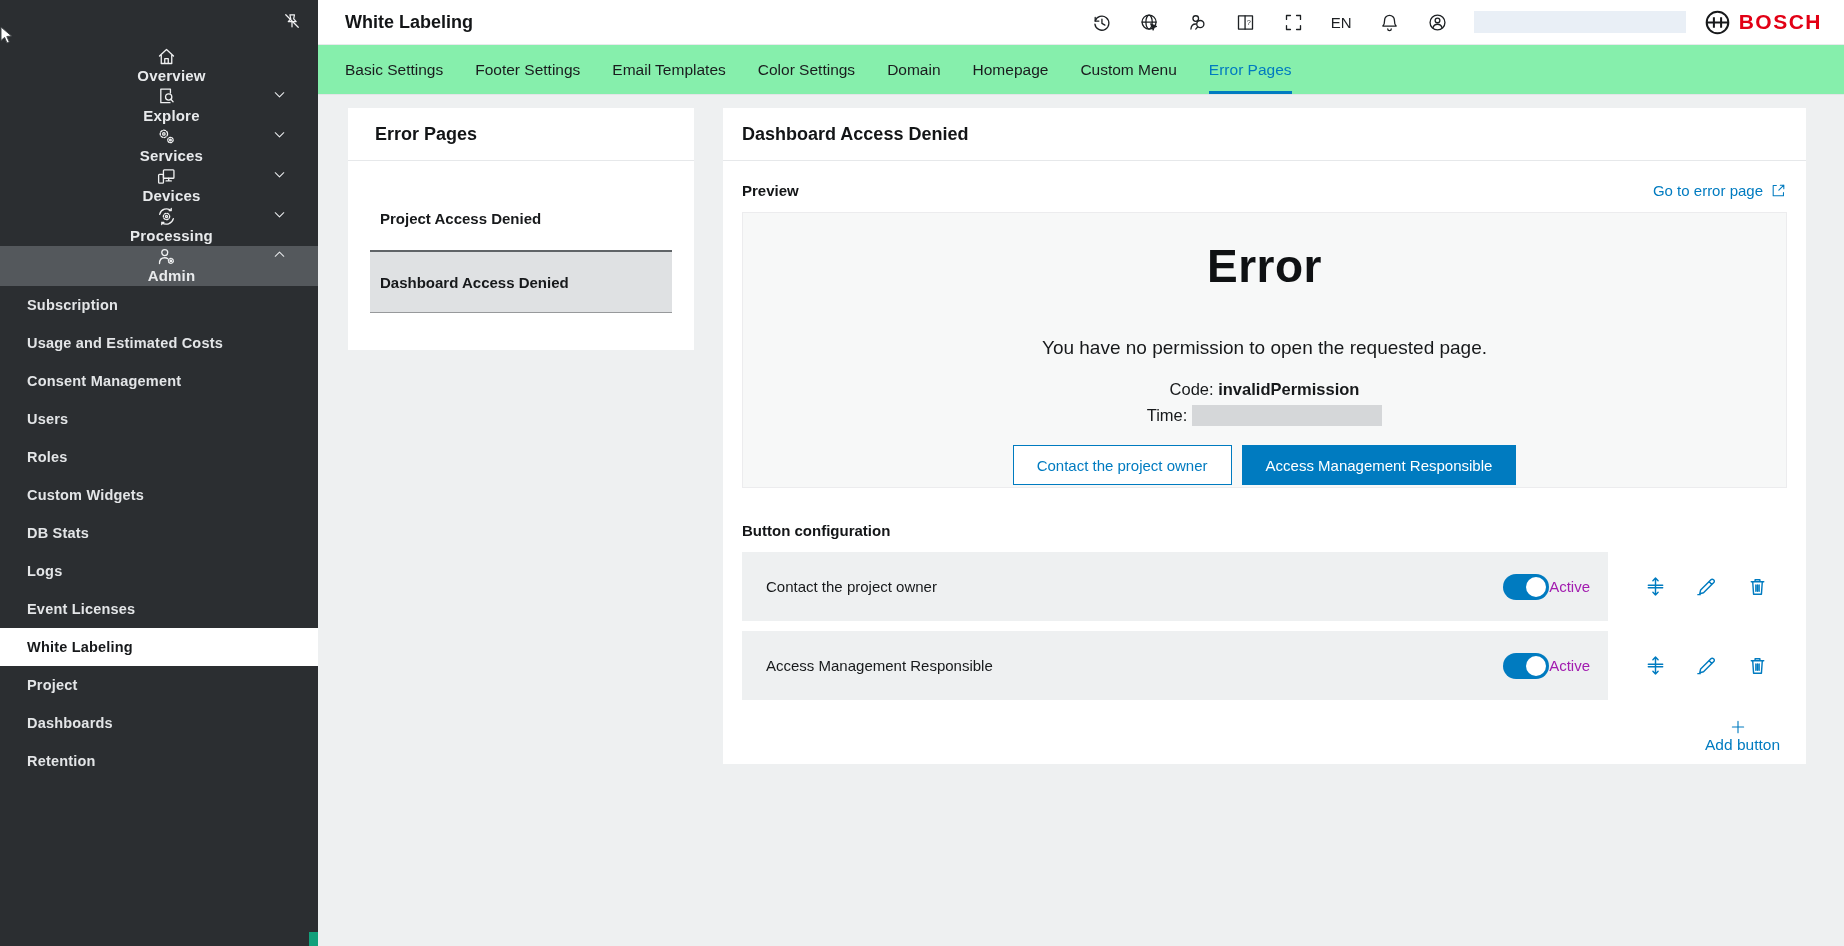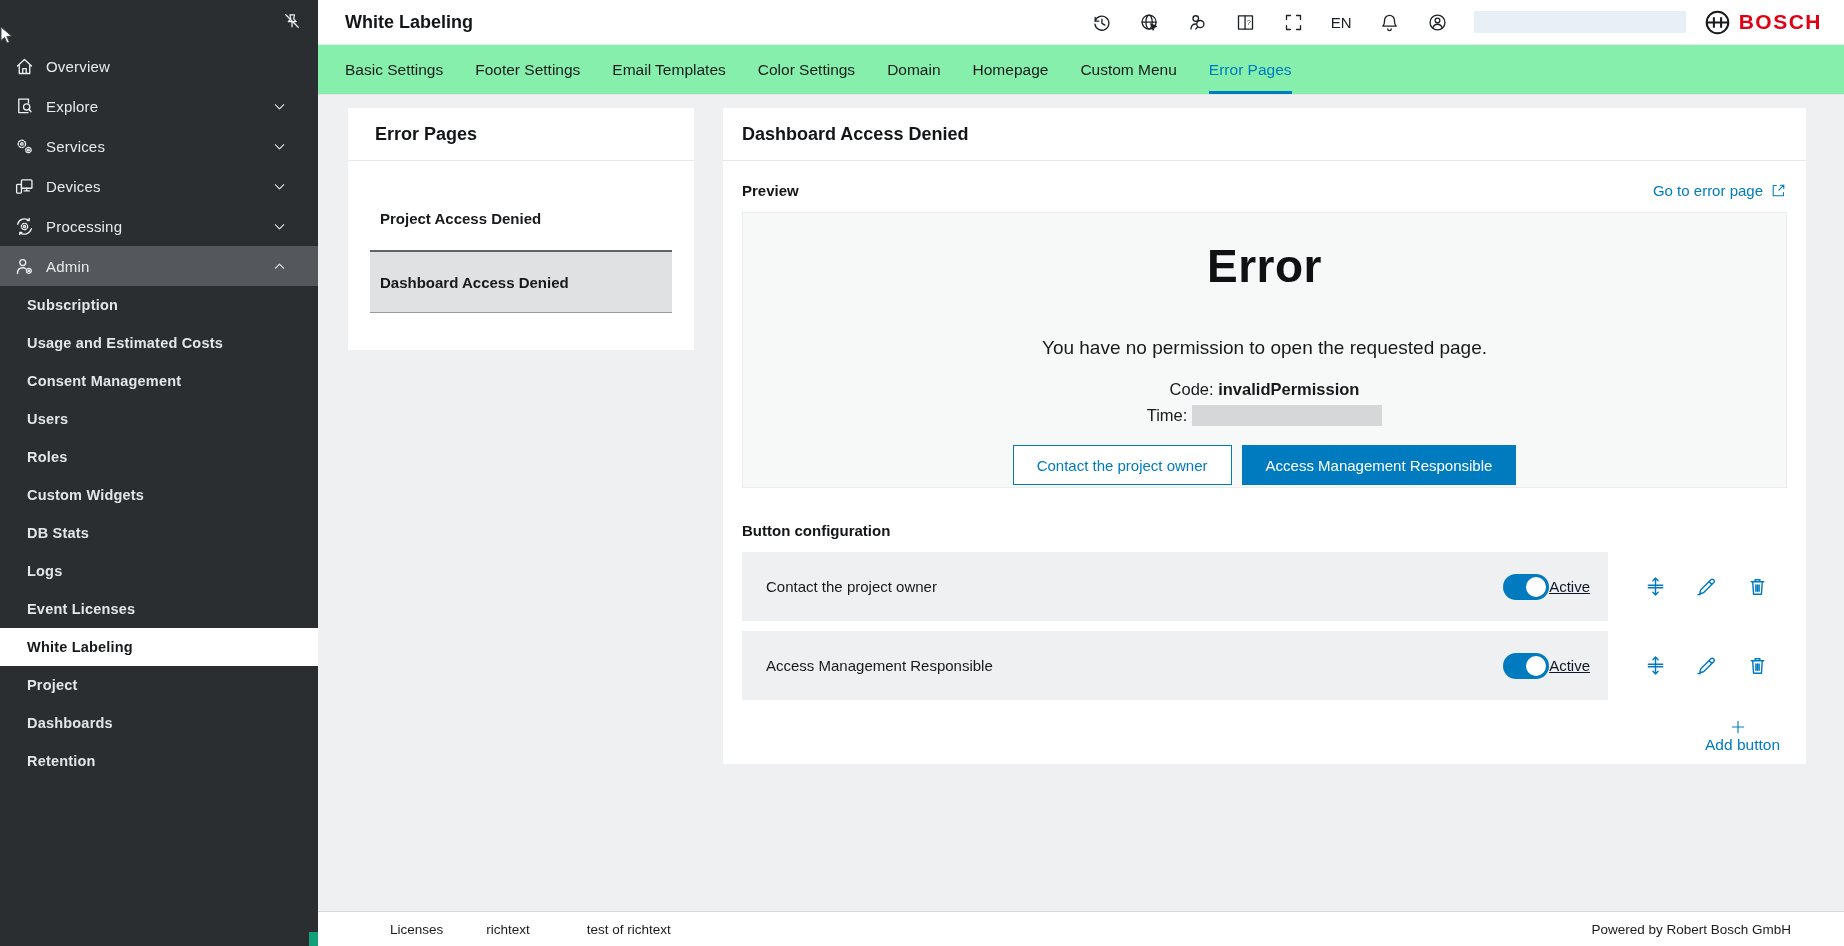--- a/index.html
+++ b/index.html
@@ -7,21 +7,21 @@
   body { font-family: "Liberation Sans", "DejaVu Sans", sans-serif; background:#eef0f1; }
   .app { position:relative; width:1844px; height:946px; overflow:hidden; background:#eef0f1; }
 
   svg { display:block; }
   .ic { stroke:currentColor; fill:none; stroke-width:1.5; stroke-linecap:round; stroke-linejoin:round; }
 
   
   .sidebar { position:absolute; left:0; top:0; width:318px; height:946px; background:#2b2e31; color:#e8eaec; display:flex; flex-direction:column; }
   .pin-btn { position:absolute; right:16px; top:11px; width:20px; height:20px; color:#f0f1f2; cursor:pointer; }
   .nav { margin-top:46px; }
-  .nav-item { position:relative; height:40px; display:flex; align-items:center; padding-left:14px; font-size:15px; font-weight:400; letter-spacing:.2px; cursor:pointer; }
+  .nav-item { position:relative; height:40px; display:flex; align-items:center; padding-left:14px; font-size:15px; font-weight:700; letter-spacing:.2px; cursor:pointer;flex-direction:column; }
   .nav-item .nicon { width:21px; height:21px; color:#f0f1f2; }
   .nav-item .nlabel { margin-left:11px; }
   .nav-item .chev { position:absolute; right:30px; width:17px; height:17px; color:#e8eaec; }
   .nav-item.active { background:#54585c; }
   .sub-item { height:38px; display:flex; align-items:center; padding-left:27px; font-size:14.5px; font-weight:700; letter-spacing:.2px; color:#e3e5e7; cursor:pointer; }
   .sub-item.selected { background:#ffffff; color:#17191b; }
   .sidebar-bottom { margin-top:auto; height:40px; display:flex; align-items:center; padding-left:48px; font-size:14.5px; font-weight:700; cursor:pointer; }
   .sidebar-bottom .nicon { width:20px; height:20px; color:#f0f1f2; }
   .sidebar-bottom .nlabel { margin-left:11px; }
   .widget-sliver { position:absolute; left:309px; top:932px; width:9px; height:14px; background:#12a07b; }
@@ -71,21 +71,21 @@
   .btn { height:40px; display:flex; align-items:center; padding:0 23px; font-size:15px; cursor:pointer; user-select:none; }
   .btn-outline { background:#fff; border:1px solid #007bc0; color:#007bc0; }
   .btn-filled { background:#007bc0; border:1px solid #007bc0; color:#fff; }
 
   .config-heading { margin:34px 19px 13px 19px; font-size:15px; font-weight:700; color:#131517; }
   .cfg-row-wrap { display:flex; align-items:center; margin:0 0 10px 19px; }
   .cfg-row { width:866px; height:69px; background:#eef0f1; display:flex; align-items:center; padding:0 18px 0 24px; }
   .cfg-label { font-size:15px; color:#17191b; flex:1; }
   .toggle { position:relative; width:46px; height:26px; border-radius:13px; background:#007bc0; cursor:pointer; flex:none; }
   .toggle::after { content:""; position:absolute; right:3px; top:3px; width:20px; height:20px; border-radius:50%; background:#fff; }
-  .toggle-label { font-size:15px; color:#0f172a;text-decoration:underline; }
+  .toggle-label { font-size:15px; color:#a21caf; }
   .row-actions { display:flex; align-items:center; margin-left:36px; gap:28px; color:#007bc0; }
   .row-actions .act { width:23px; height:23px; cursor:pointer; }
   .add-row { display:flex; justify-content:flex-end; margin:18px 26px 0 0; }
   .add-btn { display:flex; align-items:center; color:#007bc0; font-size:15.5px; cursor:pointer;flex-direction:column; }
   .add-btn .ic16 { width:18px; height:18px; margin-right:10px; }
 
   
   .footer { position:absolute; left:318px; bottom:0; width:1526px; height:35px; background:#fff; border-top:1px solid #d6d9db; display:flex; align-items:center; padding:0 53px 0 72px; font-size:13.5px; color:#1a1c1e; }
   .f-link { cursor:pointer; }
   .f-link.l1 { margin-right:43px; }
@@ -417,21 +417,14 @@
         <span class="ic16">
           <svg class="ic" viewBox="0 0 24 24">
               <path d="M12 4.5v15M4.5 12h15"></path>
             </svg>
         </span>
         <span>Add button</span>
       </span>
     </div>
   </section>
 
-  <footer class="footer">
-    <span class="f-link l1">Licenses</span>
-    <span class="f-link l2">richtext</span>
-    <span class="f-link">test of richtext</span>
-    <span class="spacer"></span>
-    <span>Powered by Robert Bosch GmbH</span>
-  </footer>
 
 </div>
 
 </body></html>

